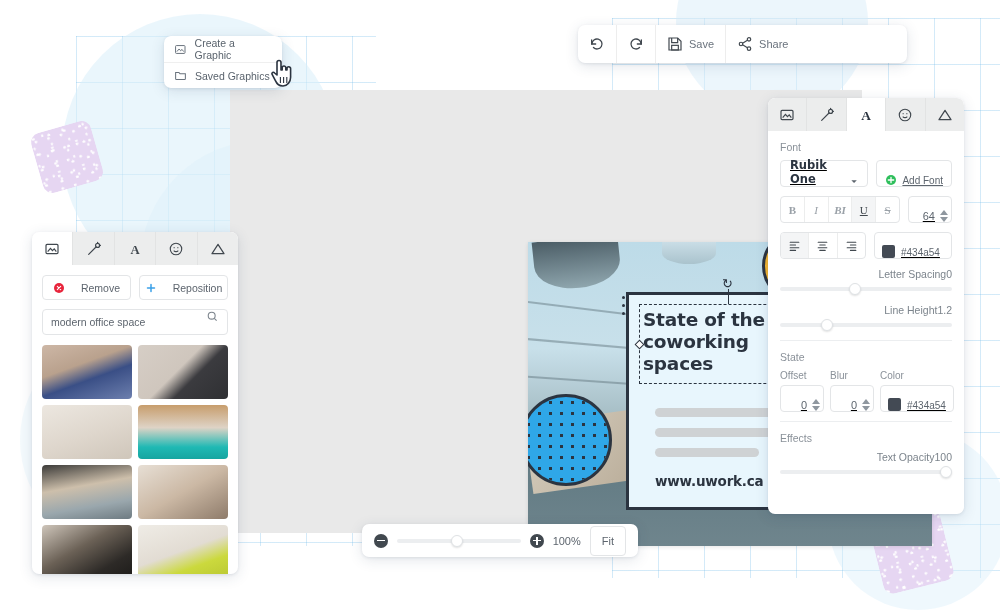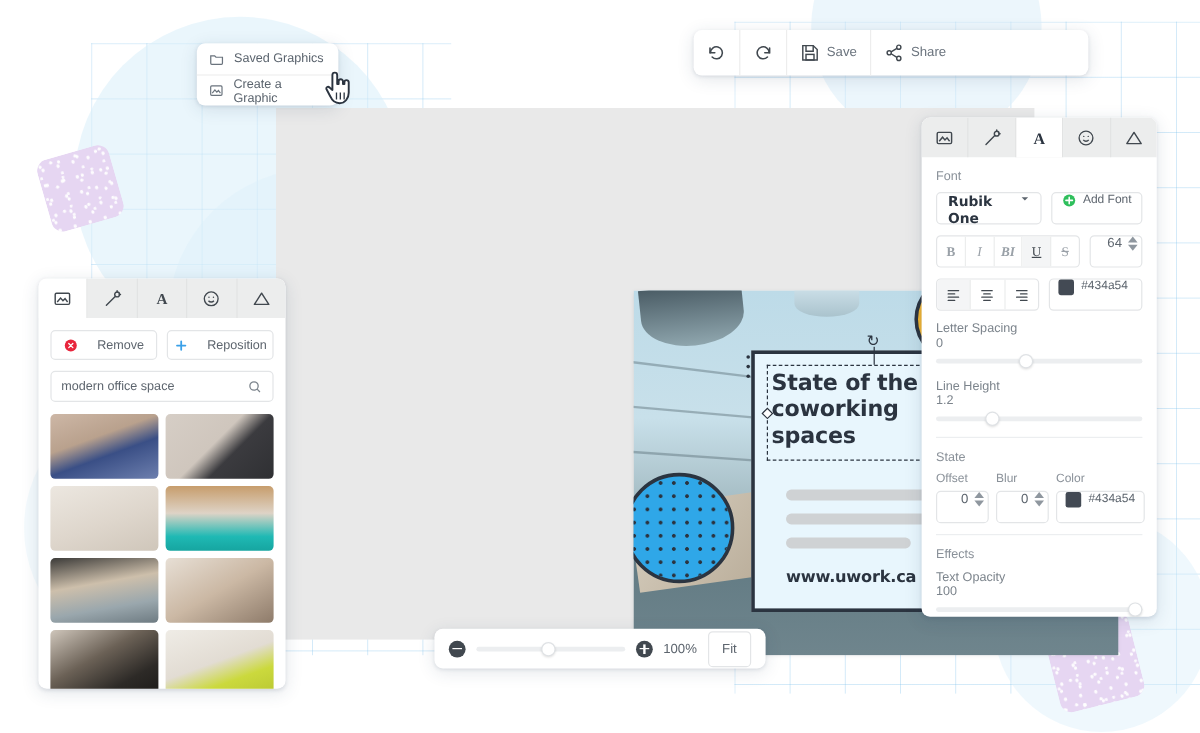--- a/index.html
+++ b/index.html
@@ -196,37 +196,37 @@
   .left-panel { left: 32px; top: 232px; width: 206px; height: 342px; overflow: hidden; }
   .lp-body { padding: 10px; }
   .btn-row { display: flex; gap: 8px; margin-bottom: 9px; }
   .pill {
     flex: 1; height: 25px; border: 1px solid #e3e5e7; border-radius: 4px;
     display: flex; align-items: center; justify-content: center; gap: 16px;
     font-size: 10.5px; color: #5d656e; background: #fff;
   }
   .search-box {
     height: 26px; border: 1px solid #e3e5e7; border-radius: 4px;
-    display: flex; align-items: center; padding: 0 8px; margin-bottom: 10px;
+    display: flex; padding: 0 8px; margin-bottom: 10px;
   }
   .search-box input {
     flex: 1; border: none; outline: none; font-size: 10.5px; color: #5d656e;
     font-family: "Liberation Sans", sans-serif; background: transparent;
   }
   .thumb-grid { display: grid; grid-template-columns: 1fr 1fr; gap: 6px; }
   .thumb { height: 54px; border-radius: 4px; background-size: cover; }
 
   
   .right-panel { left: 768px; top: 98px; width: 196px; height: 416px; overflow: hidden; }
   .rp-body { padding: 10px 12px; }
   .rp-label { font-size: 10.5px; color: #8a9199; margin-bottom: 7px; }
   .row { display: flex; gap: 8px; margin-bottom: 9px; }
   .ctrl {
     border: 1px solid #e3e5e7; border-radius: 4px; background: #fff;
-    height: 27px; display: flex; align-items: flex-start;
+    height: 27px; display: flex; align-items: flex-end; text-decoration: underline;
   }
   .font-select { flex: 1; justify-content: space-between; padding: 0 9px; }
   .font-name { font-family: "DejaVu Sans", sans-serif; font-weight: 700; font-size: 11.5px; color: #2b3440; }
   .add-font { padding: 0 8px; gap: 5px; font-size: 10px; color: #5d656e; }
   .seg { display: flex; border: 1px solid #e3e5e7; border-radius: 4px; overflow: hidden; flex: 1; }
   .seg > div {
     flex: 1; height: 25px; display: flex; align-items: center; justify-content: center;
     font-size: 11px; color: #9aa1a8; border-right: 1px solid #eceded;
     font-family: "Liberation Serif", serif;
   }
@@ -237,21 +237,21 @@
   .spin { display: flex; flex-direction: column; gap: 2px; }
   .spin i {
     display: block; width: 0; height: 0; border-left: 4px solid transparent;
     border-right: 4px solid transparent;
   }
   .spin .up { border-bottom: 5px solid #8f979f; }
   .spin .dn { border-top: 5px solid #8f979f; }
   .color-ctrl { width: 78px; padding: 0 7px; gap: 6px; }
   .swatch { width: 13px; height: 13px; border-radius: 2px; }
   .hex { font-size: 10px; color: #5d656e; }
-  .slider-label { display: flex; justify-content: flex-end; font-size: 10.5px; color: #7c848c; margin-bottom: 7px; flex-direction: column; }
+  .slider-label { display: flex; justify-content: flex-end; font-size: 10.5px; color: #7c848c; margin-bottom: 7px; }
   .slider { position: relative; height: 4px; background: #eceef0; border-radius: 3px; margin-bottom: 13px; }
   .knob {
     position: absolute; top: -4px; width: 12px; height: 12px; border-radius: 50%;
     background: #ffffff; border: 1px solid #dfe2e5; box-shadow: 0 1px 2px rgba(0,0,0,.12);
   }
   .divider { height: 1px; background: #eceef0; margin: 4px 0 10px; }
   .sub-label { font-size: 10px; color: #8a9199; margin-bottom: 4px; }
 
   
   .zoombar {
@@ -360,30 +360,30 @@
           <circle cx="18" cy="19" r="2.6"></circle>
       <path d="M8.4 10.8 15.6 6.4M8.4 13.2l7.2 4.4"></path>
     </svg>
     <span>Share</span>
   </div>
 </div>
 
 <div class="panel menu">
   <div class="menu-item">
     <svg width="13" height="13" viewBox="0 0 24 24" fill="none" stroke="#6a737d" stroke-width="1.9">
-      <path d="M3 6.5h6l2 2.2h10V18a1.5 1.5 0 0 1-1.5 1.5h-15A1.5 1.5 0 0 1 3 18z"></path>
-    </svg>
-    <span>Saved Graphics</span>
-  </div>
-  <div class="menu-item">
-    <svg width="13" height="13" viewBox="0 0 24 24" fill="none" stroke="#6a737d" stroke-width="1.9">
       <rect x="3" y="4.5" width="18" height="15" rx="1.6"></rect>
           <path d="m5.5 16 4.2-5 3 3.4 2.6-2.6 3.2 4.2"></path>
     </svg>
     <span>Create a Graphic</span>
+  </div>
+  <div class="menu-item">
+    <svg width="13" height="13" viewBox="0 0 24 24" fill="none" stroke="#6a737d" stroke-width="1.9">
+      <path d="M3 6.5h6l2 2.2h10V18a1.5 1.5 0 0 1-1.5 1.5h-15A1.5 1.5 0 0 1 3 18z"></path>
+    </svg>
+    <span>Saved Graphics</span>
   </div>
 </div>
 <svg class="cursor-hand" viewBox="0 0 26 32">
   <path d="M9 19V6.5a2 2 0 0 1 4 0V14h1.2v-2.2a1.8 1.8 0 0 1 3.6 0V14h1.2v-1.4a1.8 1.8 0 0 1 3.6 0v8.6c0 4.6-3 8.8-7.6 8.8-4 0-6.4-2.6-7.6-5.4L4 18.2c-.6-1.4 1.4-2.8 2.6-1.2z" fill="#ffffff" stroke="#2b3440" stroke-width="1.6" stroke-linejoin="round"></path>
   <path d="M12.4 21v6M15.6 21v6M18.8 21v6" stroke="#2b3440" stroke-width="1.1"></path>
 </svg>
 
 <div class="panel left-panel">
   <div class="tabs">
     <div class="tab active">

